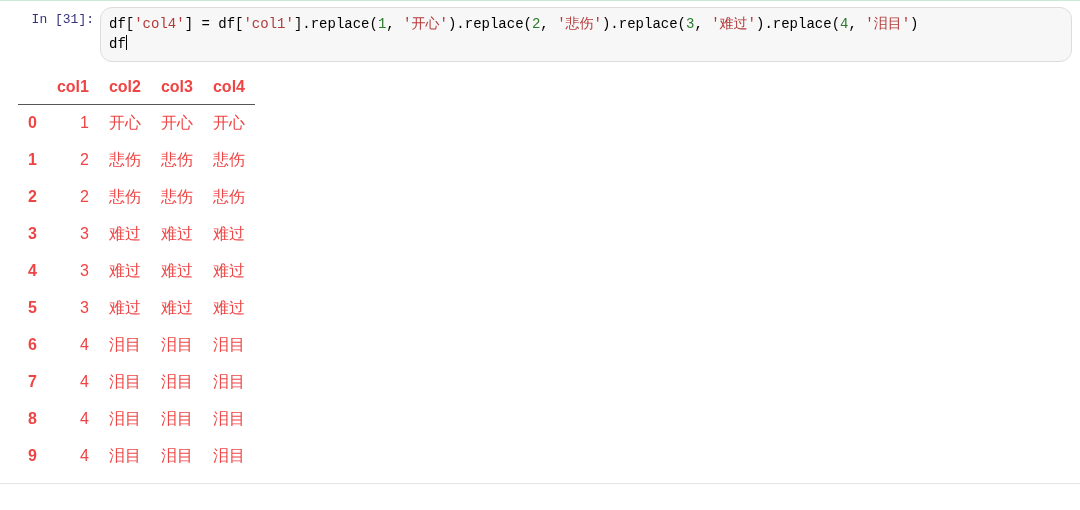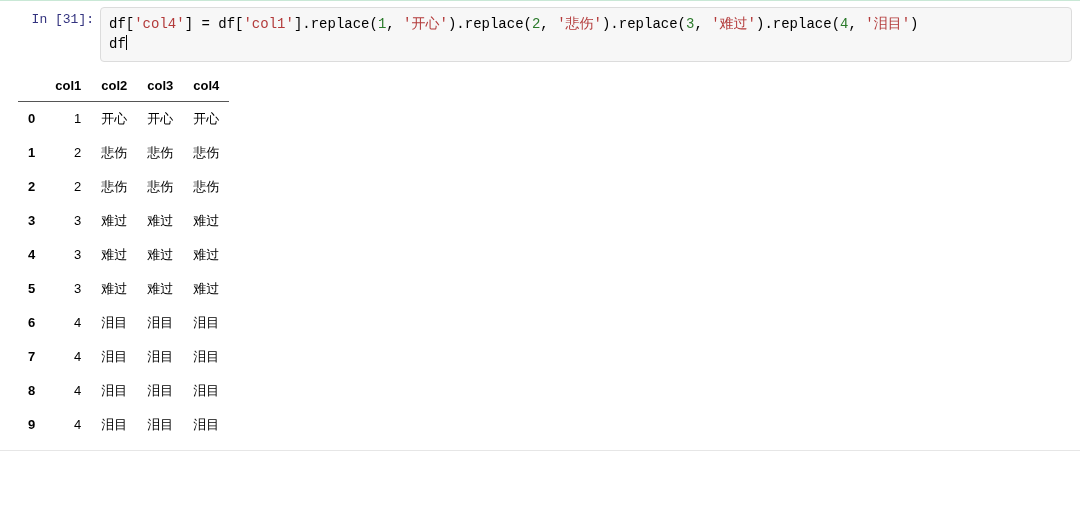--- a/index.html
+++ b/index.html
@@ -31,21 +31,21 @@
     line-height: 1.4;
     box-sizing: border-box;
   }
   .prompt.in  { color: #33337f; }
   .prompt.out { color: #b03030; }
   .input-area {
     flex: 1 1 auto;
     margin: 6px 8px 6px 0;
     background: #f7f7f7;
     border: 1px solid #dcdcdc;
-    border-radius: 4px;
+    border-radius: 12px;
     padding: 6px 8px;
     font-family: "Courier New", monospace;
     font-size: 14px;
     line-height: 1.45;
     white-space: pre;
     color: #000000;
     position: relative;
   }
   .code-str     { color: #b33a3a; }
   .code-num     { color: #2a7a2a; }
@@ -55,23 +55,23 @@
     border-left: 1px solid #000;
     height: 15px;
     vertical-align: -2px;
   }
   .output-area {
     flex: 1 1 auto;
     padding: 2px 8px 8px 0;
   }
   .df-table {
     border-collapse: collapse;
-    font-size: 13px;
+    font-size: 16px;
     margin-left: 18px;
-    color: #000000;
+    color: #ef4444;
   }
   .df-table th, .df-table td {
     padding: 8px 10px;
     text-align: right;
     font-weight: normal;
   }
   .df-table thead th {
     font-weight: bold;
     border-bottom: 1px solid #555;
   }

